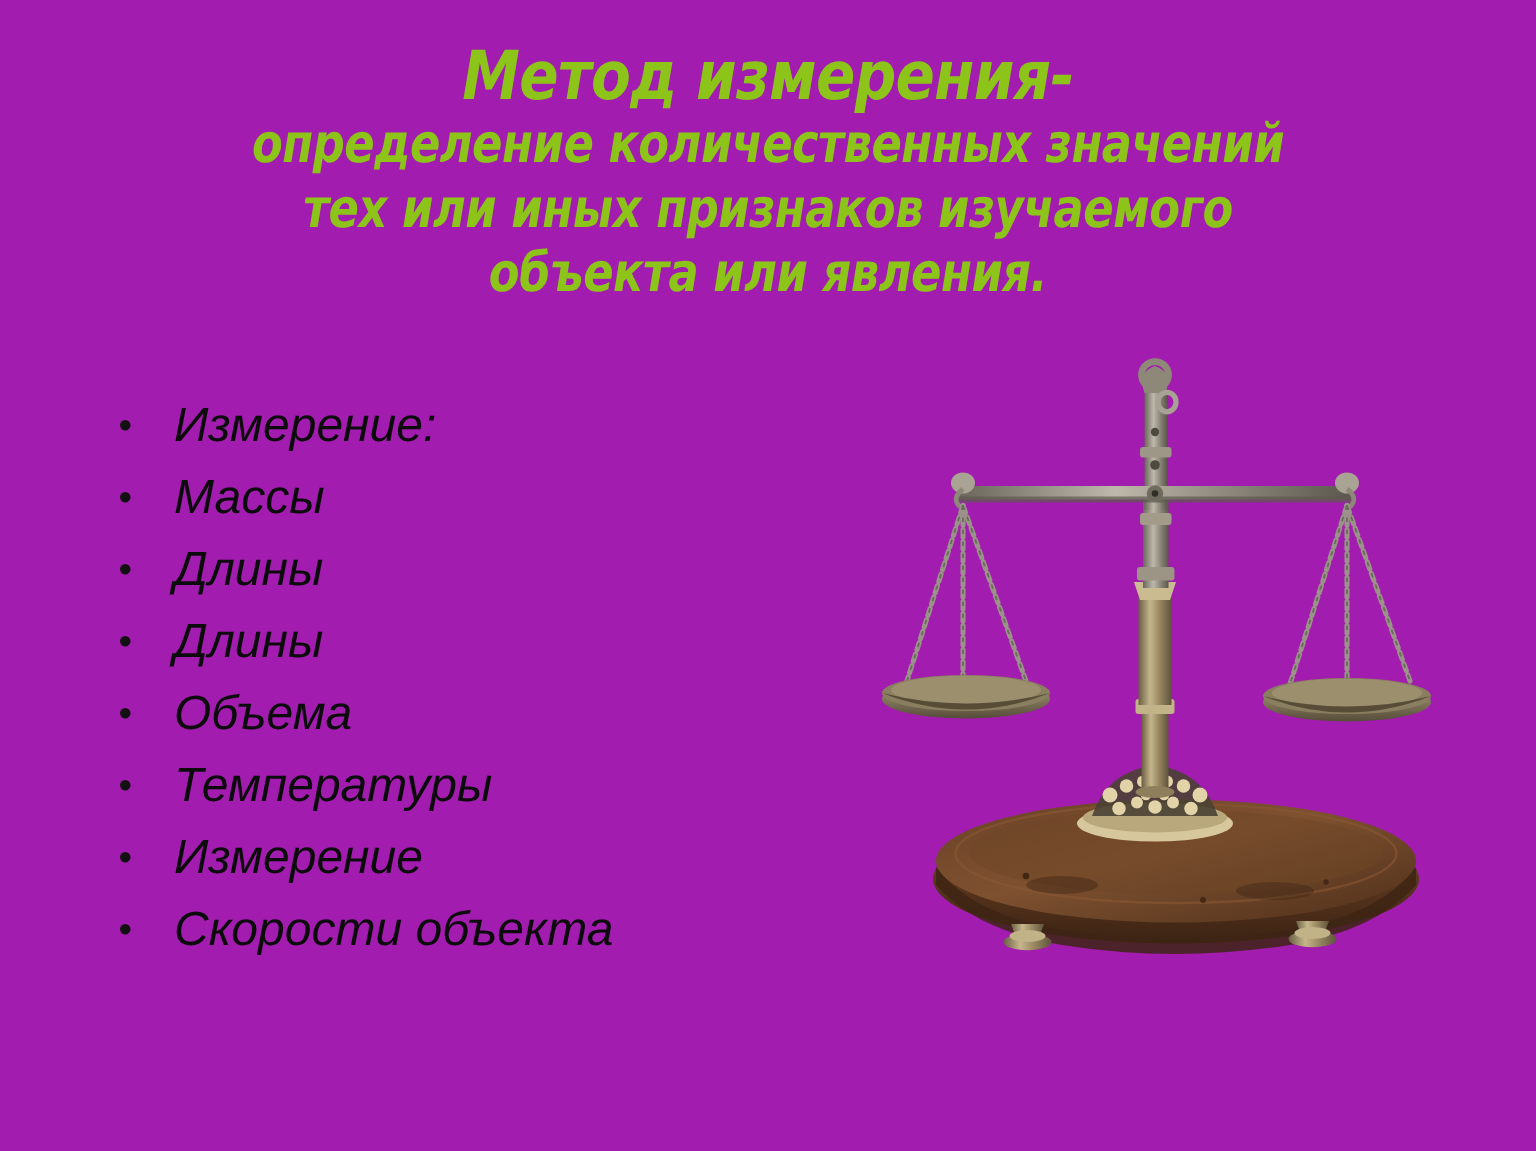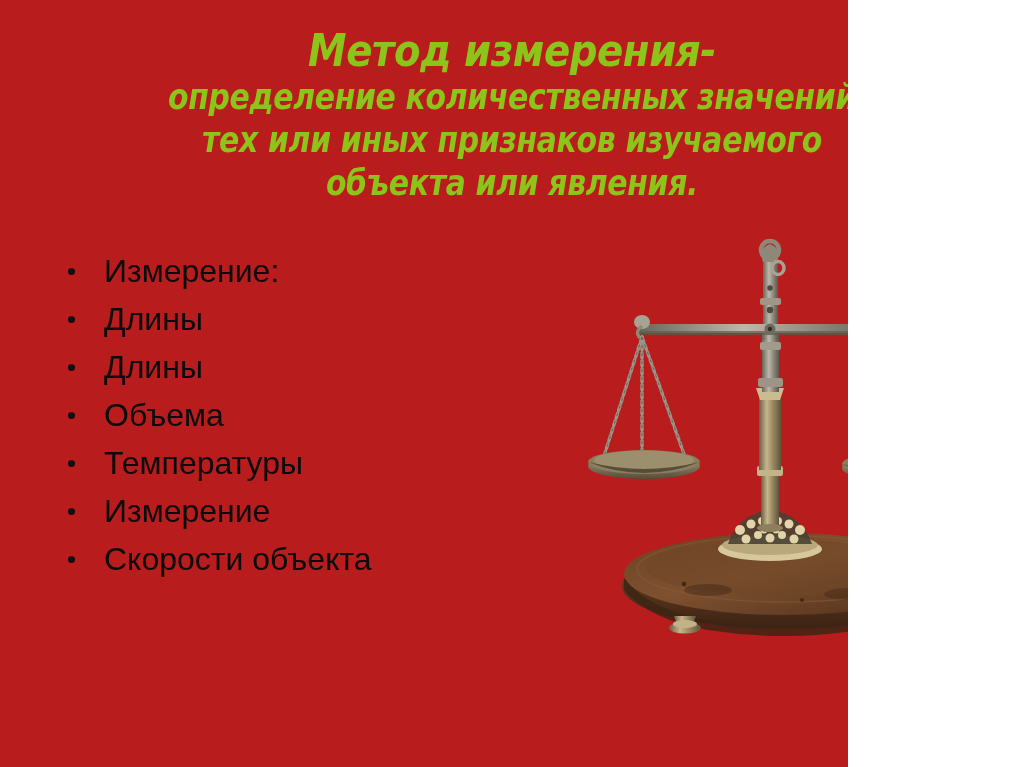--- a/index.html
+++ b/index.html
@@ -3,23 +3,23 @@
 <meta charset="utf-8">
 <title>Метод измерения</title>
 <style>
   html, body {
     margin: 0;
     padding: 0;
     background: #ffffff;
   }
   .slide {
     position: relative;
-    width: 848px;
+    width: 1024px;
     height: 767px;
-    background: #b91c1c;
+    background: #a21caf;
     overflow: hidden;
     font-family: "Liberation Sans", sans-serif;
   }
 
   
   .title-block {
     position: absolute;
     left: 60px;
     top: 28px;
     width: 904px;
@@ -53,22 +53,23 @@
     white-space: nowrap;
   }
 
   
   .bullet-list {
     position: absolute;
     left: 58px;
     top: 243px;
     width: 470px;
     list-style: none;
-    margin: 4px;
+    margin: 16px;
     padding: 0;
+    font-style: italic;
   }
   .bullet-item {
     position: relative;
     padding-left: 42px;
     height: 48px;
     line-height: 48px;
     font-family: "Liberation Sans", sans-serif;
     font-size: 32px;
     font-weight: 400;
     color: #0B0B0B;
@@ -104,20 +105,24 @@
     <span class="title-line-main">Метод измерения-</span>
     <span class="title-line-sub">определение количественных значений</span>
     <span class="title-line-sub">тех или иных признаков изучаемого</span>
     <span class="title-line-sub">объекта или явления.</span>
   </div>
 
   <ul class="bullet-list">
     <li class="bullet-item">
       <span class="dot"></span>
       <span>Измерение:</span>
+    </li>
+    <li class="bullet-item">
+      <span class="dot"></span>
+      <span>Массы</span>
     </li>
     <li class="bullet-item">
       <span class="dot"></span>
       <span>Длины</span>
     </li>
     <li class="bullet-item">
       <span class="dot"></span>
       <span>Длины</span>
     </li>
     <li class="bullet-item">

